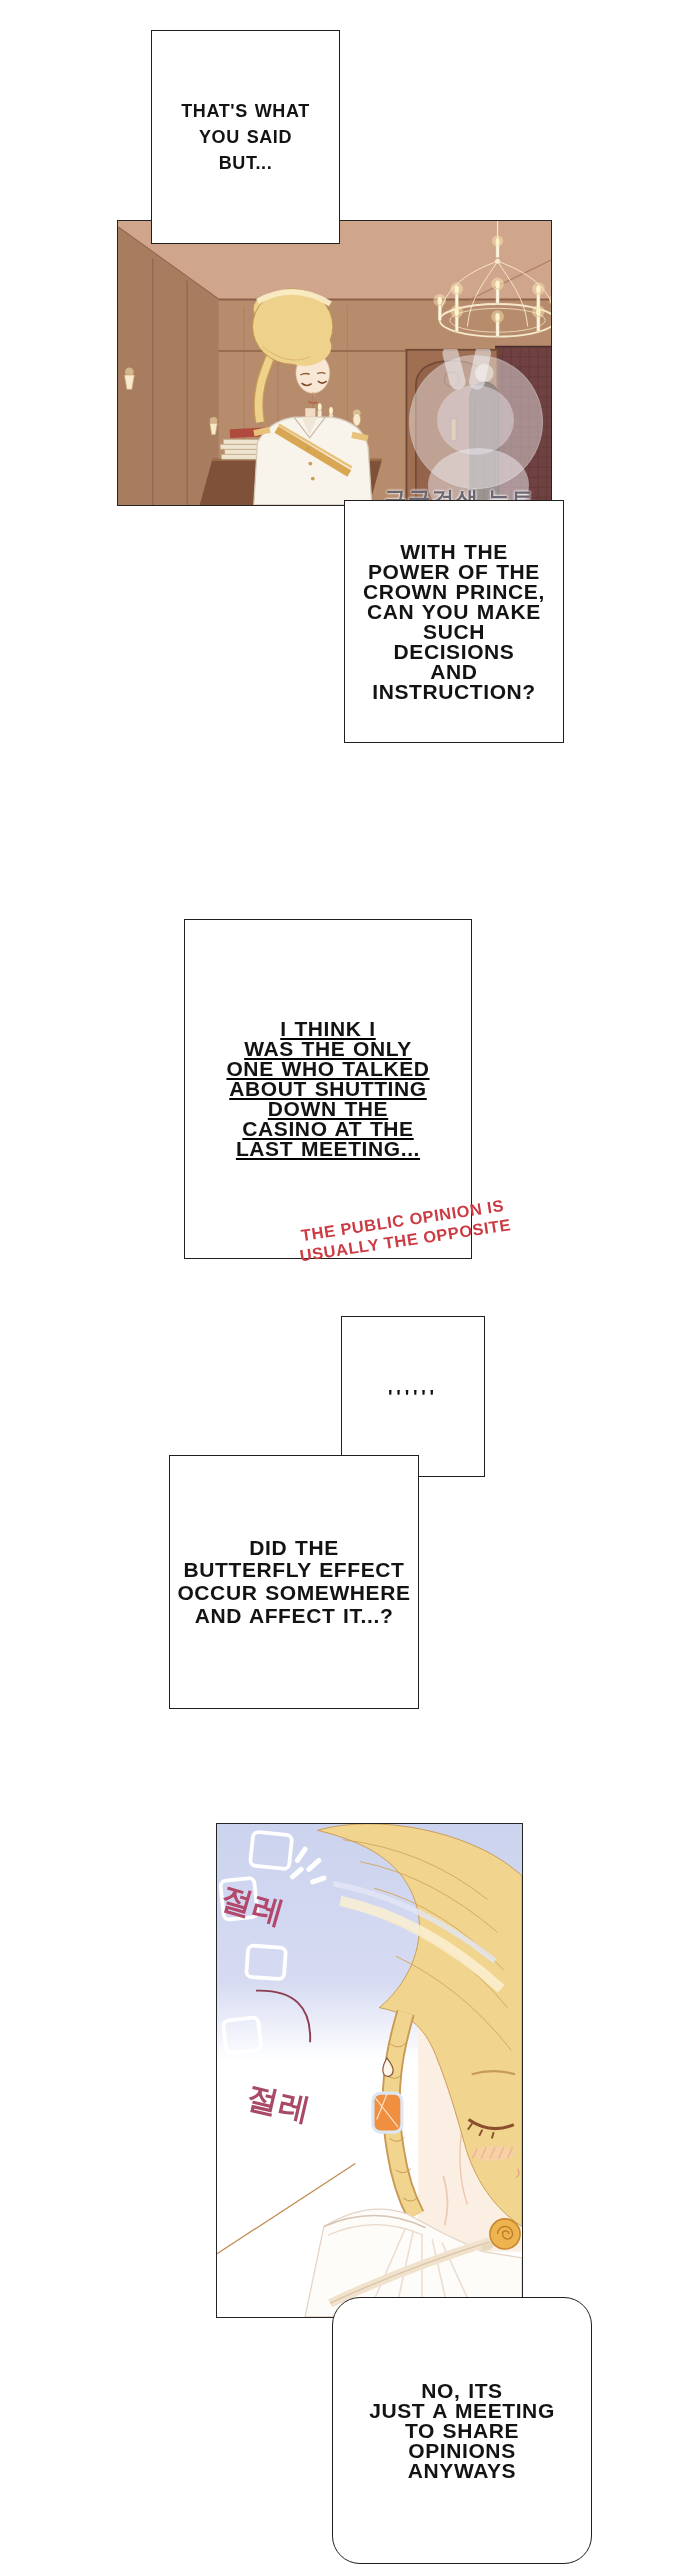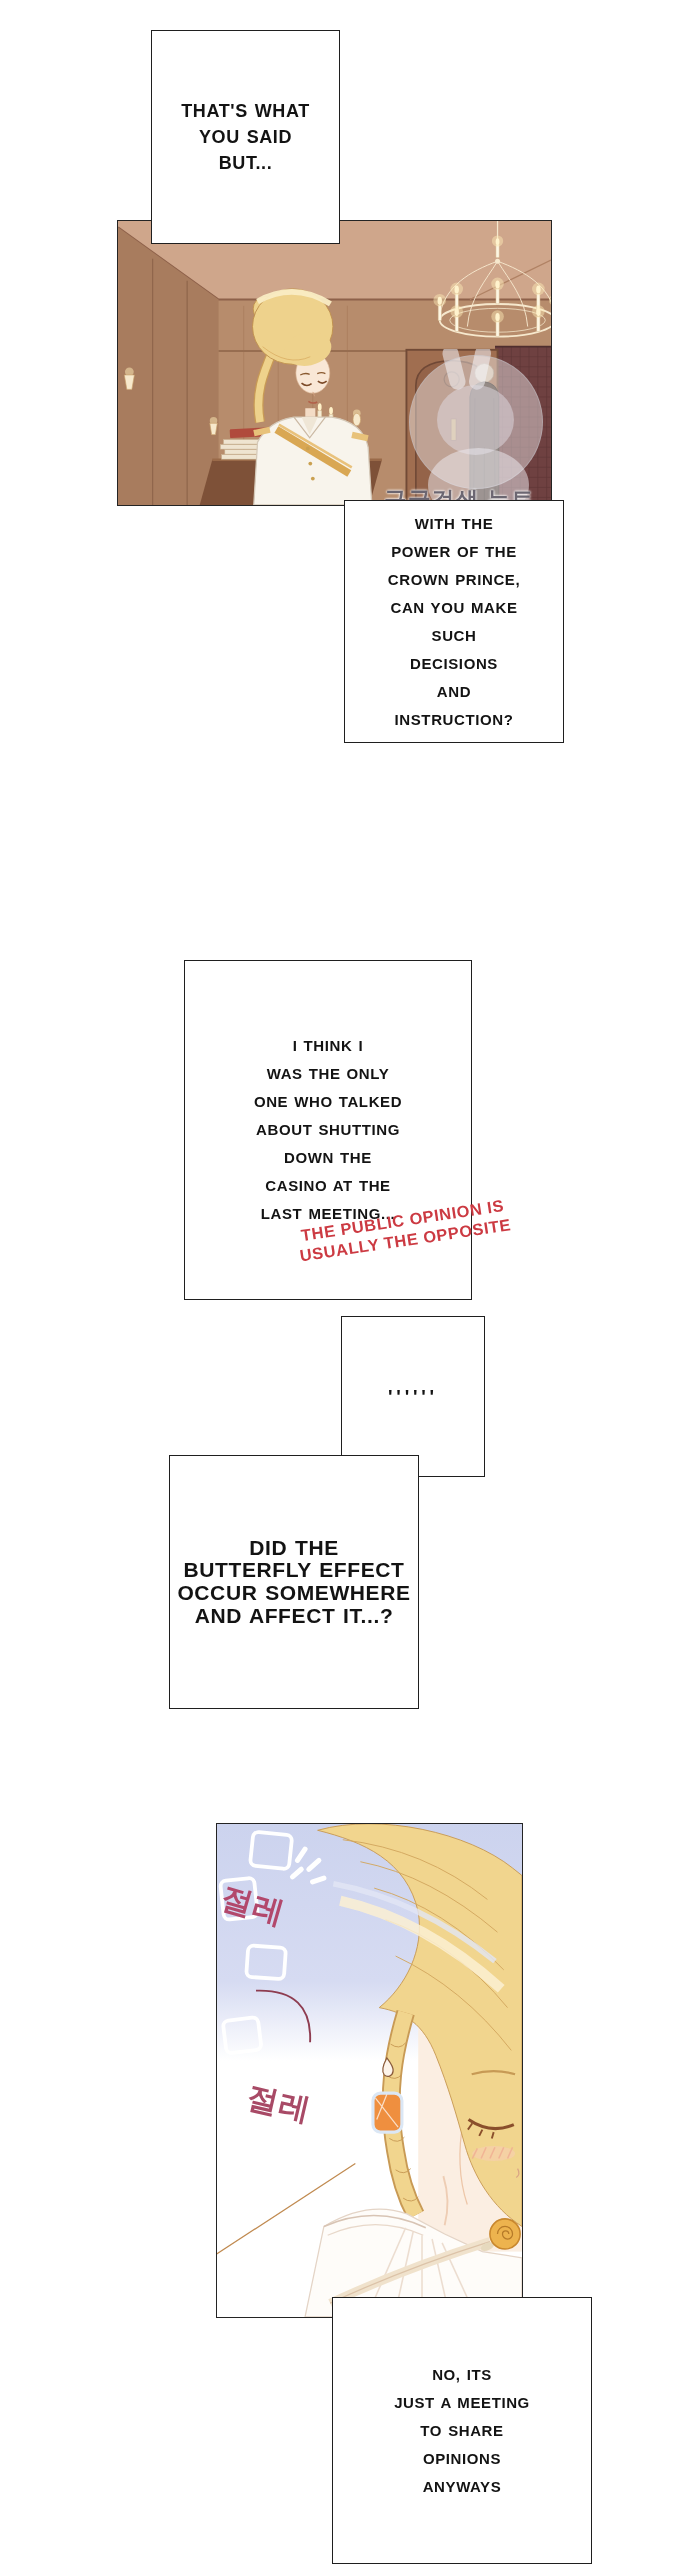--- a/index.html
+++ b/index.html
@@ -1,21 +1,21 @@
 <!DOCTYPE html>
 <html style="font-size:10px"><head>
 <meta charset="utf-8">
 <style>
   html,body{margin:0;padding:0;background:#ffffff;}
   .page{position:relative;width:679px;height:2576px;background:#ffffff;overflow:hidden;
         font-family:"Liberation Sans","DejaVu Sans",sans-serif;}
   .bubble{position:absolute;background:#ffffff;border:1.9px solid #1f1f1f;
           display:flex;align-items:center;justify-content:center;z-index:30;}
   .bubble .txt{width:100%;text-align:center;white-space:pre-line;
-          font-weight:700;color:#131313;font-size:15px;line-height:28px;
+          font-weight:700;color:#131313;font-size:21px;line-height:20px;
           letter-spacing:0.6px;word-spacing:1.3px;}
   .panel{position:absolute;border:1.9px solid #242424;overflow:hidden;z-index:10;background:#fff;}
   .panel svg{display:block;}
   .aside-red{position:absolute;left:263px;top:1211px;width:282px;z-index:40;
           transform:rotate(-8.5deg);text-align:center;white-space:pre-line;
           font-weight:700;font-size:16.4px;line-height:19.5px;letter-spacing:0.6px;color:#cc3a42;}
   .sfx{position:absolute;z-index:25;font-weight:700;font-size:31px;letter-spacing:1.3px;
           color:#b2486c;}
   .sfx1{left:221px;top:1885px;transform:rotate(16deg);}
   .sfx2{left:247px;top:2083px;transform:rotate(13deg);color:#a84a66;}
@@ -226,21 +226,21 @@
     <div class="txt">WITH THE
 POWER OF THE
 CROWN PRINCE,
 CAN YOU MAKE
 SUCH
 DECISIONS
 AND
 INSTRUCTION?</div>
   </div>
 
-  <div class="bubble" style="left:184px;top:960px;width:286px;height:338px;">
+  <div class="bubble" style="left:184px;top:919px;width:286px;height:338px;text-decoration:underline;">
     <div class="txt">I THINK I
 WAS THE ONLY
 ONE WHO TALKED
 ABOUT SHUTTING
 DOWN THE
 CASINO AT THE
 LAST MEETING...</div>
   </div>
 
   <div class="aside-red">THE PUBLIC OPINION IS
@@ -359,21 +359,21 @@
         <circle cx="458" cy="652" r="24" fill="#edb34e" stroke="#c8872e" stroke-width="2.5"></circle>
         <path d="M446,652 a12,12 0 1 1 24,0 a8,8 0 1 1 -16,0 a5,5 0 1 1 10,0" fill="none" stroke="#b67a28" stroke-width="2"></path>
       </g>
       <path d="M360,560 Q372,600 362,638" fill="none" stroke="#eecdb4" stroke-width="3"></path>
     </svg>
   </div>
 
   <div class="sfx sfx1">절레</div>
   <div class="sfx sfx2">절레</div>
 
-  <div class="bubble" style="left:332px;top:2297px;width:258px;height:265px;">
+  <div class="bubble" style="left:332px;top:2297px;width:258px;height:265px;border-radius:28px;">
     <div class="txt">NO, ITS
 JUST A MEETING
 TO SHARE
 OPINIONS
 ANYWAYS</div>
   </div>
 
 </div>
 
 

